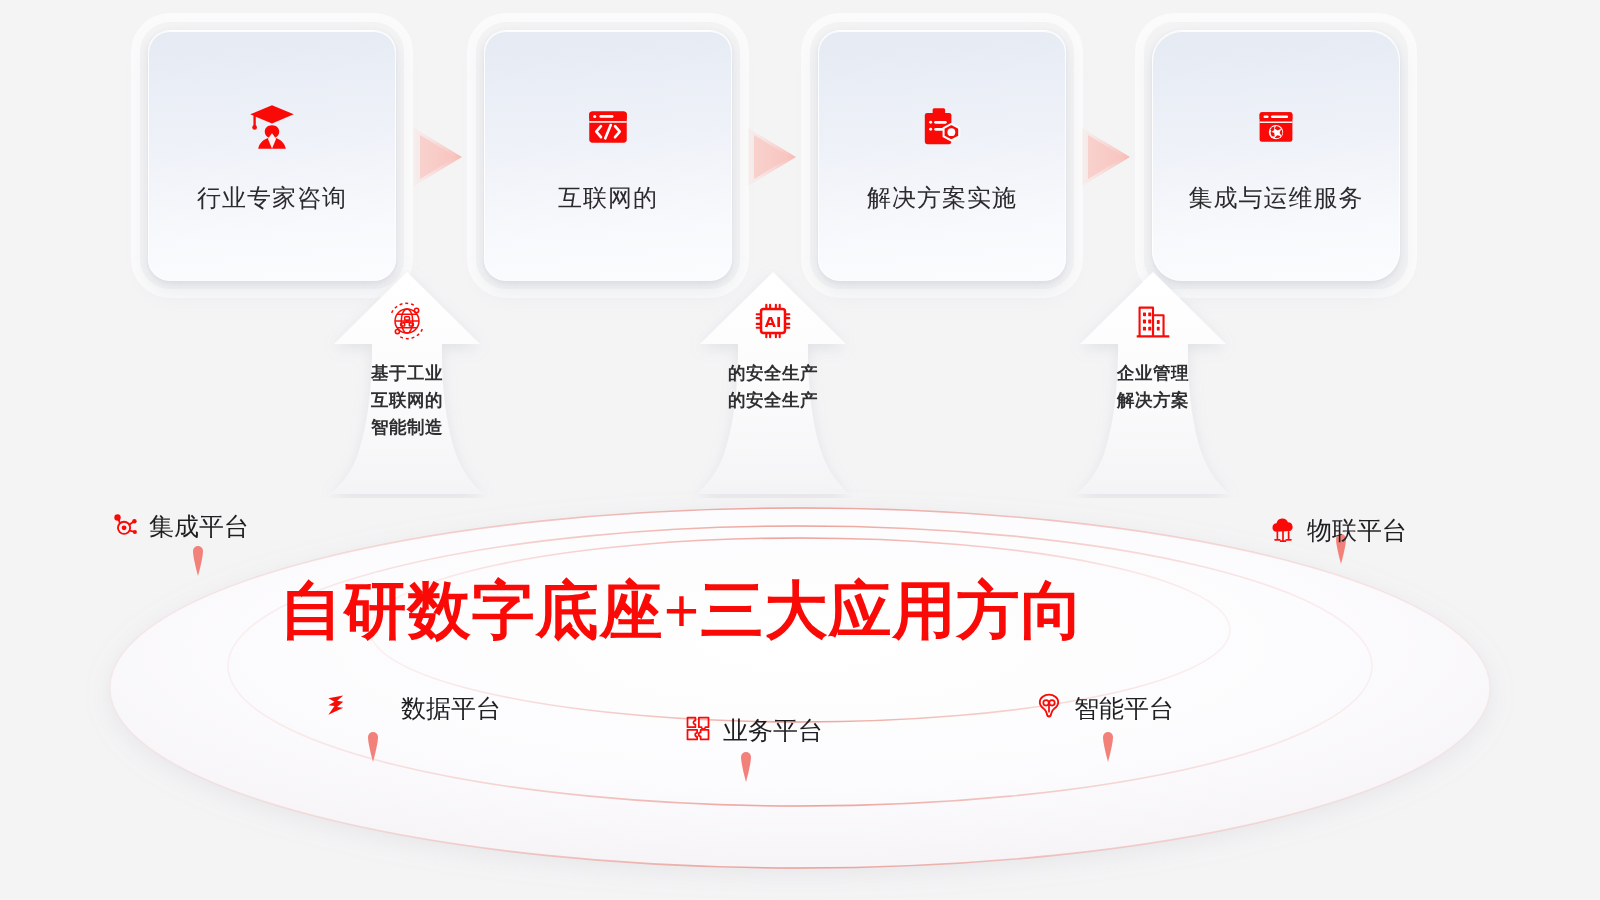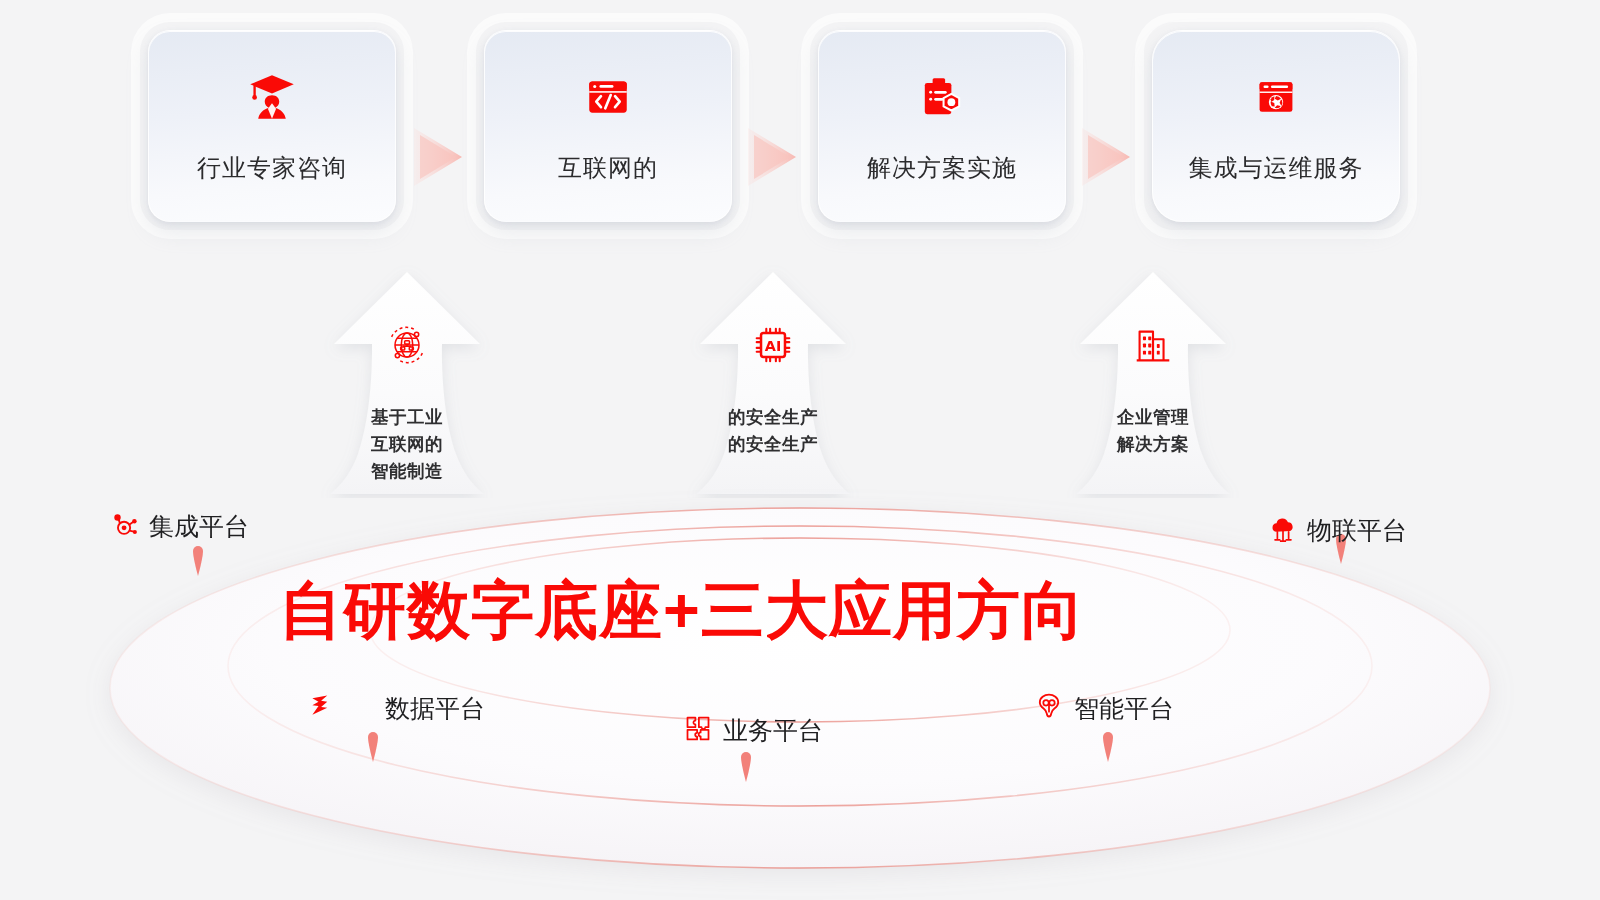--- a/index.html
+++ b/index.html
@@ -7,21 +7,21 @@
     width:1600px;height:900px;overflow:hidden;
     background:#f4f4f5;
     font-family:"Liberation Sans","DejaVu Sans",sans-serif;
     position:relative;
   }
   #stage{position:absolute;inset:0;width:1600px;height:900px;}
 
   
   .cards{position:absolute;left:0;top:0;width:1600px;height:270px;}
   .card{
-    position:absolute;top:30px;width:248px;height:192px;
+    position:absolute;top:30px;width:248px;height:251px;
     border-radius:22px;
     background:linear-gradient(175deg,#e5eaf3 0%,#eef1f8 42%,#f8f9fc 78%,#fbfcfe 100%);
     box-shadow:
       0 10px 22px rgba(160,168,185,.20),
       0 2px 5px rgba(150,158,178,.16),
       inset 0 1px 0 rgba(255,255,255,.9);
     border:1px solid rgba(255,255,255,.85);
     display:flex;flex-direction:column;align-items:center;justify-content:center;
     box-sizing:border-box;
   }
@@ -38,36 +38,36 @@
   }
 
   
   .chev{position:absolute;top:126px;width:58px;height:62px;}
 
   
   .pillars{position:absolute;left:0;top:258px;width:1600px;height:240px;}
   .pillar{position:absolute;top:0;width:230px;height:240px;}
   .pillar-art{position:absolute;left:0;top:0;width:230px;height:240px;}
   .pillar-inner{
-    position:absolute;left:0;top:64px;width:230px;
+    position:absolute;left:0;top:40px;width:230px;
     display:flex;flex-direction:column;align-items:center;justify-content:flex-end;
   }
   .pillar-icon{width:46px;height:46px;margin-bottom:16px;}
   .pillar-text{
     font-size:17.5px;font-weight:bold;color:#2f2f31;line-height:1.55;text-align:center;
-    font-family:"DejaVu Sans","Liberation Sans",sans-serif;letter-spacing:.5px;margin-top:20px;
+    font-family:"DejaVu Sans","Liberation Sans",sans-serif;letter-spacing:.5px;
   }
 
   
   .base{position:absolute;left:0;top:470px;width:1600px;height:430px;}
   .base-svg{position:absolute;left:0;top:0;}
   .center-title{
     position:absolute;left:0;top:98px;width:1364px;text-align:center;
     font-size:63px;font-weight:bold;color:#fa0a06;letter-spacing:1px;
-    font-family:Liberation Sans, sans-serif;
+    font-family:Liberation Serif, serif;
     white-space:nowrap;
   }
 
   .plat{position:absolute;display:flex;gap:9px;}
   .plat-icon{width:30px;height:30px;flex:0 0 30px;}
   .plat-label{
     font-size:25px;color:#1f1f21;white-space:nowrap;
     font-family:"DejaVu Sans","Liberation Sans",sans-serif;
   }
   .pin{position:absolute;width:16px;height:36px;}
@@ -377,21 +377,21 @@
           <path d="M8.5 19a4.6 4.6 0 0 1 .6-9.1 6.4 6.4 0 0 1 12.2-1 4.9 4.9 0 0 1 2.4 9.2z" fill="#fa0a06"></path>
           <g stroke="#fa0a06" stroke-width="1.8" stroke-linecap="round" fill="none">
             <path d="M16 17v11M10 19v7M22 19v7"></path>
             <path d="M7.5 27.5h5M19.5 27.5h5M13.5 29h5"></path>
           </g>
         </svg>
       </div>
       <div class="plat-label">物联平台</div>
     </div>
 
-    <div class="plat" style="left:308px;top:222px;gap:47px;">
+    <div class="plat" style="left:324px;top:222px;gap:47px;">
       <div class="plat-icon">
         <svg viewBox="0 0 32 32" width="28" height="28">
           <path d="M5 7 L22 4 L15 10 L22 11 L15 17 L22 18 L5 26 L12 16 L5 15 L12 11 Z" fill="#fa0a06"></path>
         </svg>
       </div>
       <div class="plat-label">数据平台</div>
     </div>
 
     <div class="plat" style="left:684px;top:244px;">
       <div class="plat-icon">

